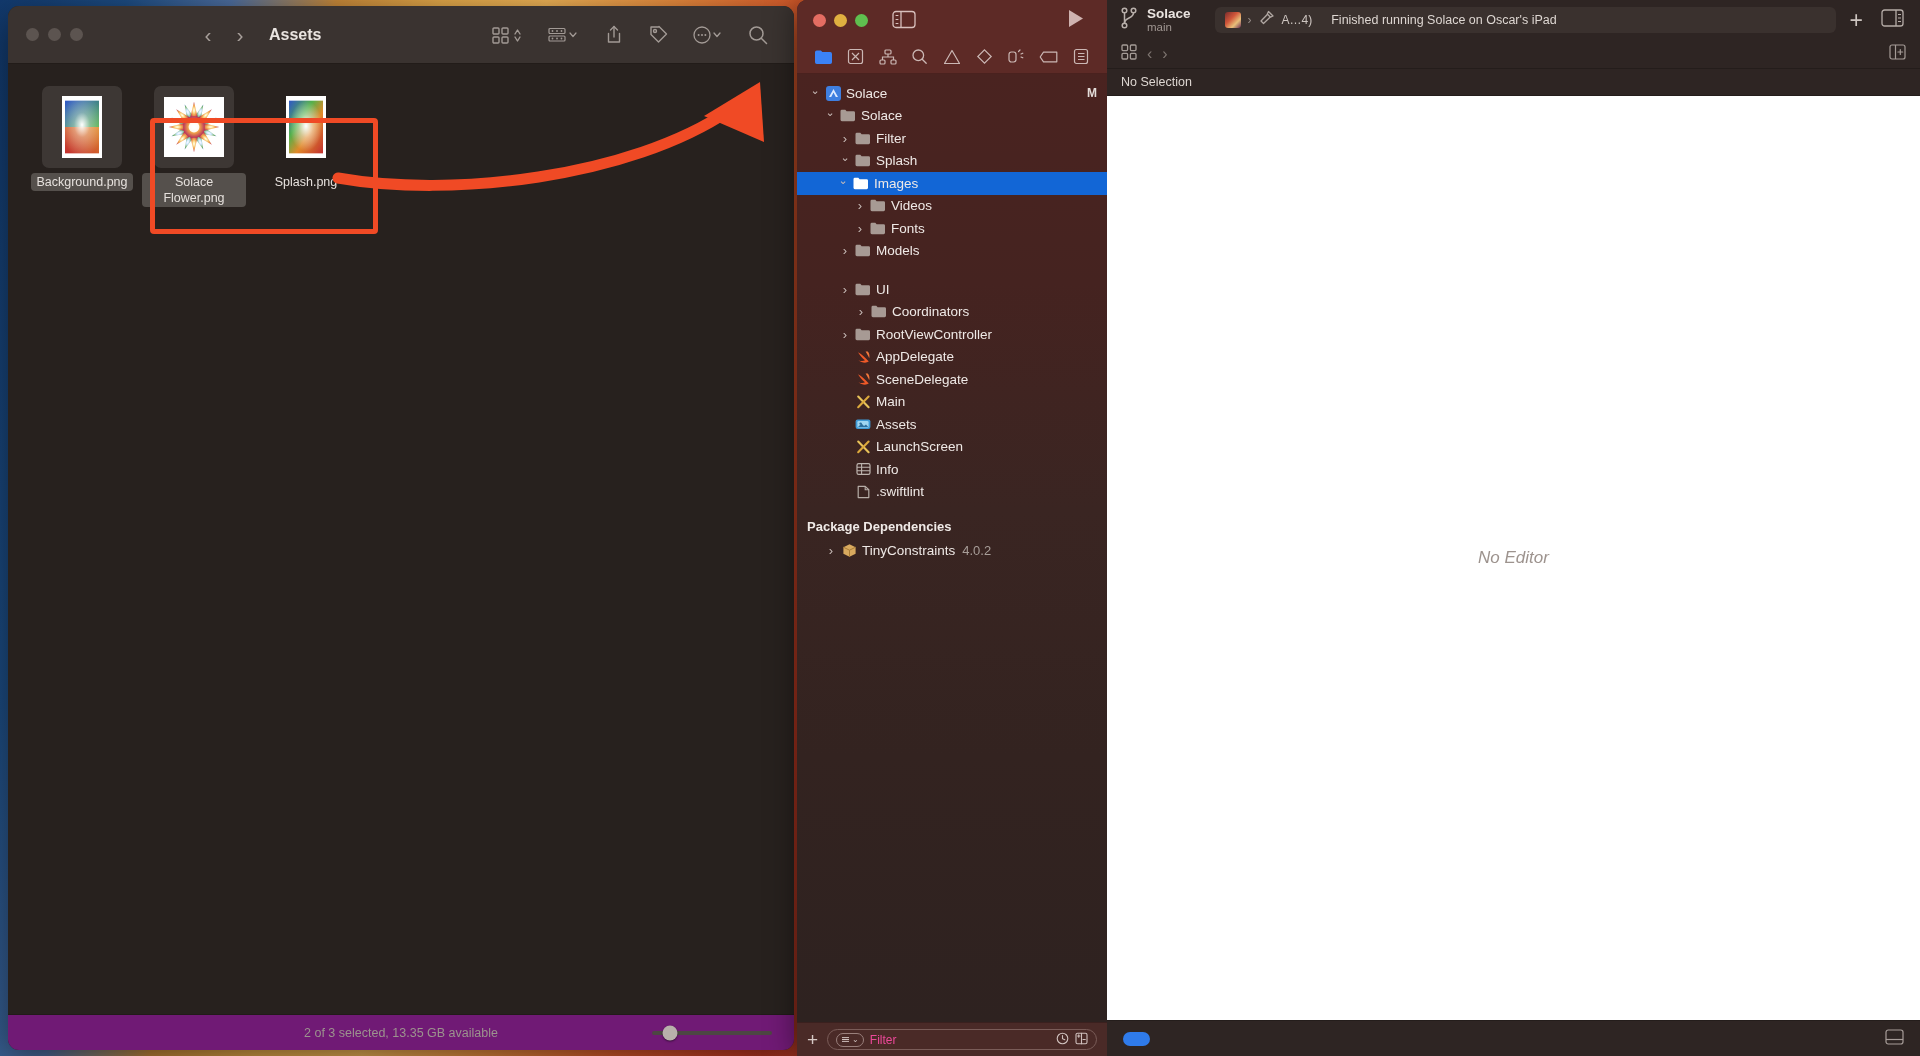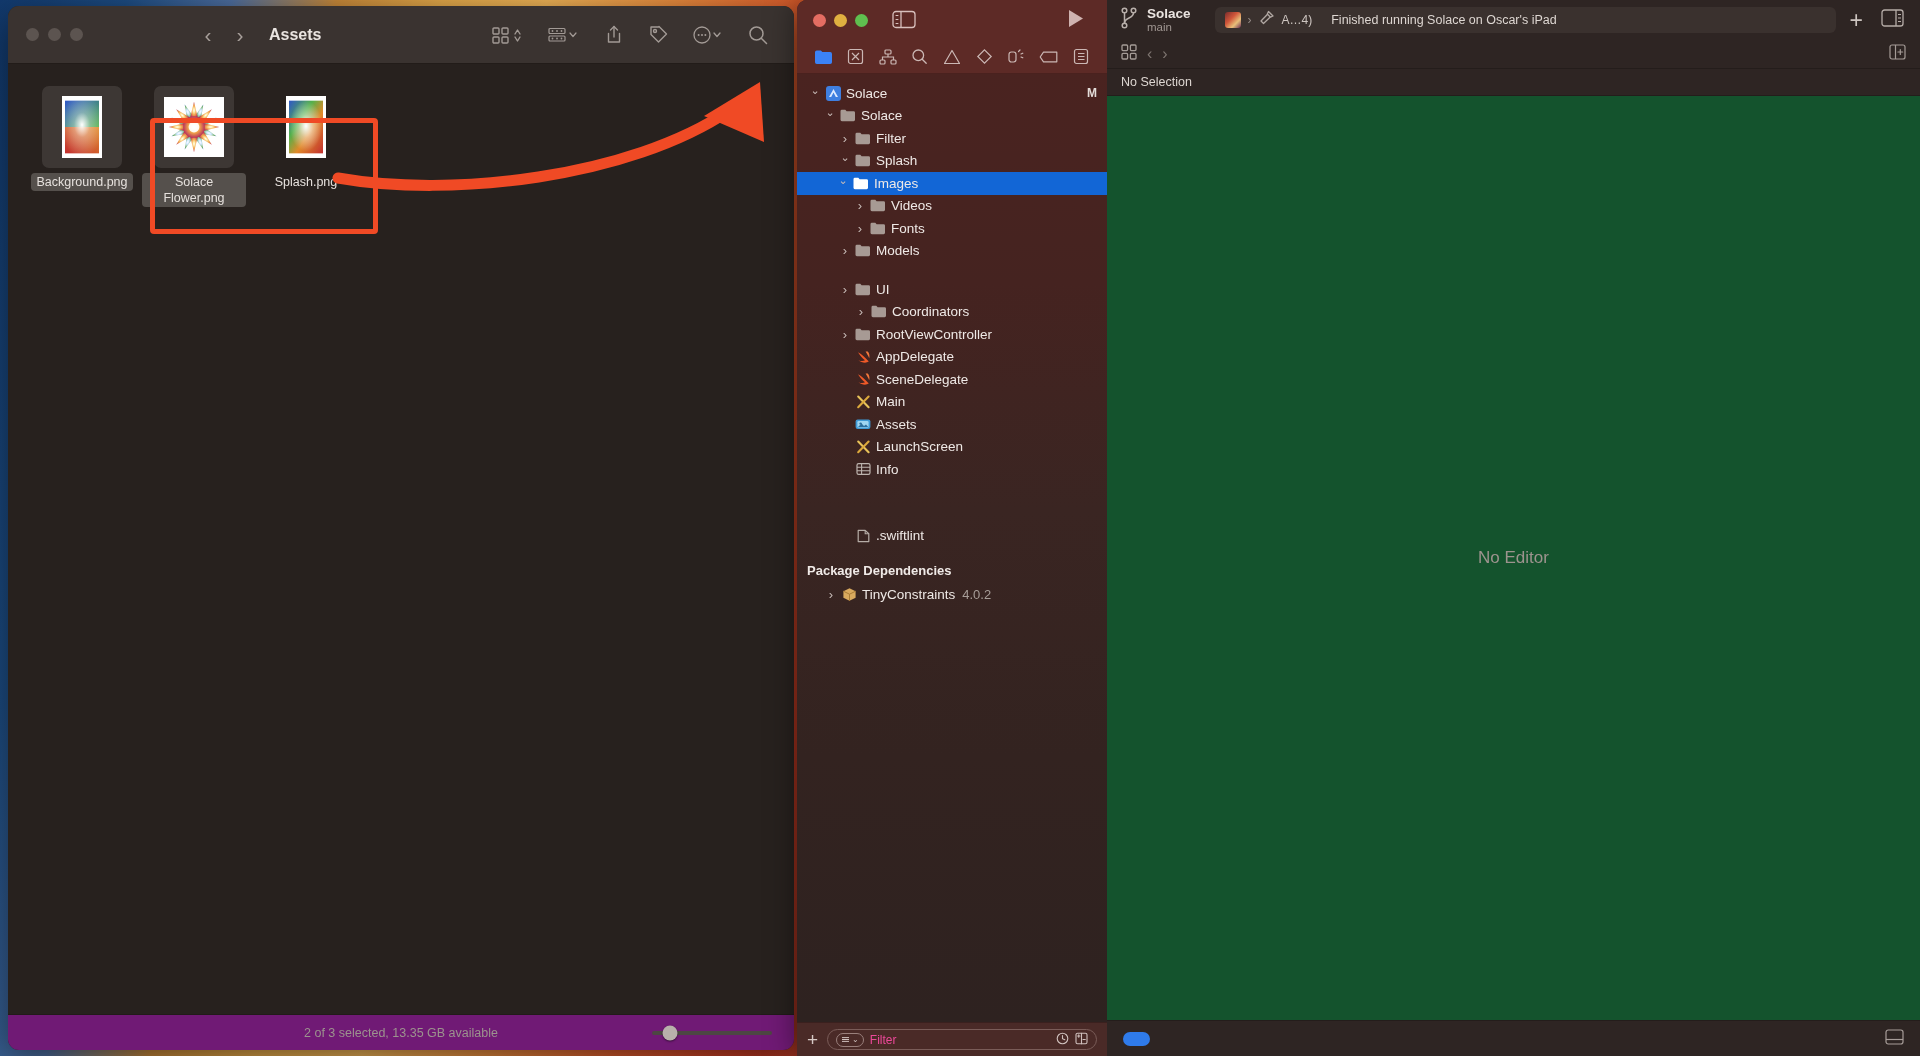--- a/index.html
+++ b/index.html
@@ -236,21 +236,21 @@
   }
   .jb-ic{ color:#a59c97; }
   .jb-chev{ color:#7e7570; font-size:16px; }
   #ed-breadcrumb{
     height:27px; flex:0 0 27px; display:flex; align-items:center;
     padding:0 14px; font-size:12.5px; color:#ded7d2;
     border-bottom:1px solid #241d1b;
   }
   #ed-canvas{
     flex:1; display:flex; align-items:center; justify-content:center;
-    background:#14532d; min-height:0;
+    background:#ffffff; min-height:0;font-style:italic;
   }
   #no-editor{ font-size:17px; color:#9d938e; }
   #ed-status{
     height:36px; flex:0 0 36px; display:flex; align-items:center;
     padding:0 16px; border-top:1px solid #241d1b; background:#2e2523;
   }
   #ed-pill{ width:27px; height:14px; border-radius:7px; background:#2f7bea; }
   #ed-debug-toggle{ margin-left:auto; color:#a79d99; }
 </style>
 </head>
@@ -743,21 +743,21 @@
              <span class="disc none"></span>
              <span class="ficon">
               <svg width="15" height="14" viewBox="0 0 15 14">
                 <rect x="1" y="1.6" width="13" height="10.8" rx="1.6" fill="none" stroke="#bdb4ae" stroke-width="1.2"></rect>
                 <path d="M1 5.2 L14 5.2 M1 8.8 L14 8.8 M5.6 1.6 L5.6 12.4" stroke="#bdb4ae" stroke-width="1.1"></path>
               </svg>
             </span>
              <span class="rlabel">Info</span>
 
            </div>
-          <div class="row" style="padding-left:40px;margin-top:44px;">
+          <div class="row" style="padding-left:40px;">
              <span class="disc none"></span>
              <span class="ficon">
               <svg width="13" height="14" viewBox="0 0 13 14">
                 <path d="M1.2 1.4 h7 l3.6 3.4 v7.8 h-10.6 z" fill="none" stroke="#b6ada7" stroke-width="1.2" stroke-linejoin="round"></path>
                 <path d="M8.2 1.4 L8.2 4.8 L11.8 4.8" fill="none" stroke="#b6ada7" stroke-width="1.1"></path>
               </svg>
             </span>
              <span class="rlabel">.swiftlint</span>
 
            </div>

